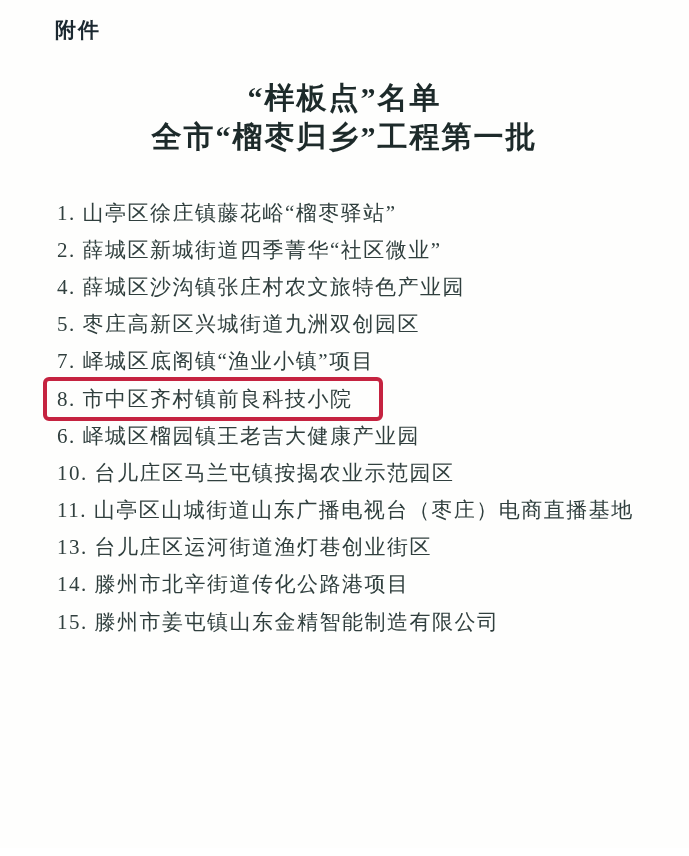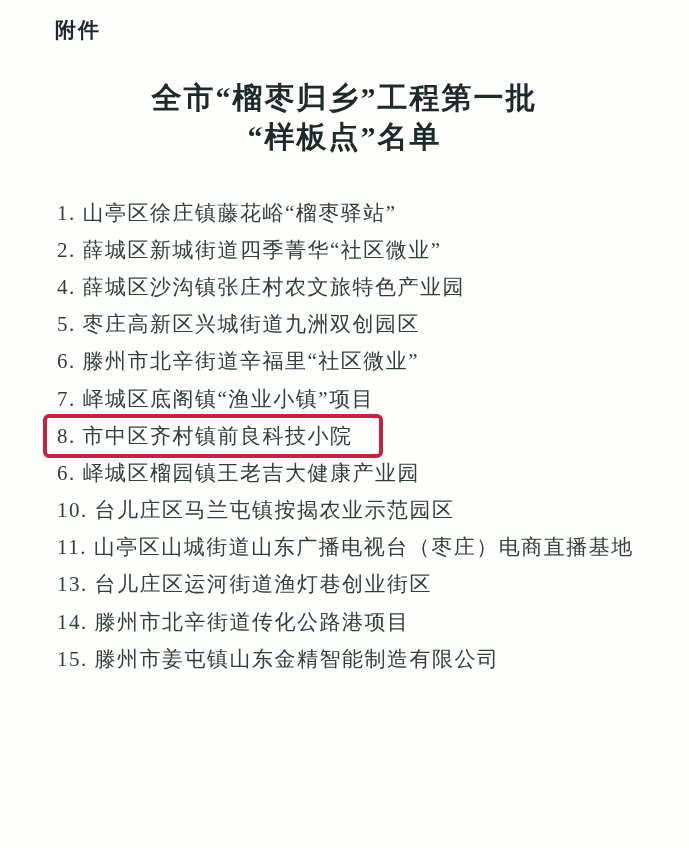--- a/index.html
+++ b/index.html
@@ -65,39 +65,36 @@
   }
 </style>
 </head>
 <body>
 
 <div class="page">
 
   <div class="attachment">附件</div>
 
   <h1 class="title">
+    <span class="title-line">“样板点”名单</span>
     <span class="title-line">全市“榴枣归乡”工程第一批</span>
-    <span class="title-line">“样板点”名单</span>
   </h1>
 
   <ol class="list" id="sample-site-list">
       <li class="row">
         <span class="item-text">1. 山亭区徐庄镇藤花峪“榴枣驿站”</span>
       </li>
       <li class="row">
         <span class="item-text">2. 薛城区新城街道四季菁华“社区微业”</span>
       </li>
       <li class="row">
         <span class="item-text">4. 薛城区沙沟镇张庄村农文旅特色产业园</span>
       </li>
       <li class="row">
         <span class="item-text">5. 枣庄高新区兴城街道九洲双创园区</span>
-      </li>
-      <li class="row">
-        <span class="item-text">6. 滕州市北辛街道辛福里“社区微业”</span>
       </li>
       <li class="row">
         <span class="item-text">7. 峄城区底阁镇“渔业小镇”项目</span>
       </li>
       <li class="row highlighted">
         <span class="item-text">8. 市中区齐村镇前良科技小院</span>
       </li>
       <li class="row">
         <span class="item-text">6. 峄城区榴园镇王老吉大健康产业园</span>
       </li>

